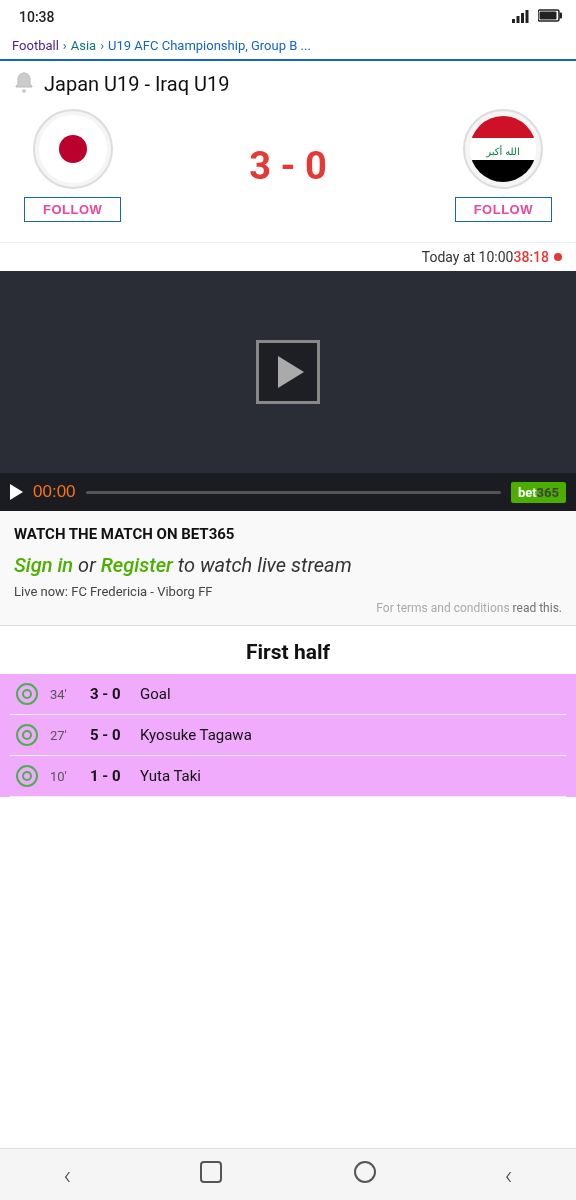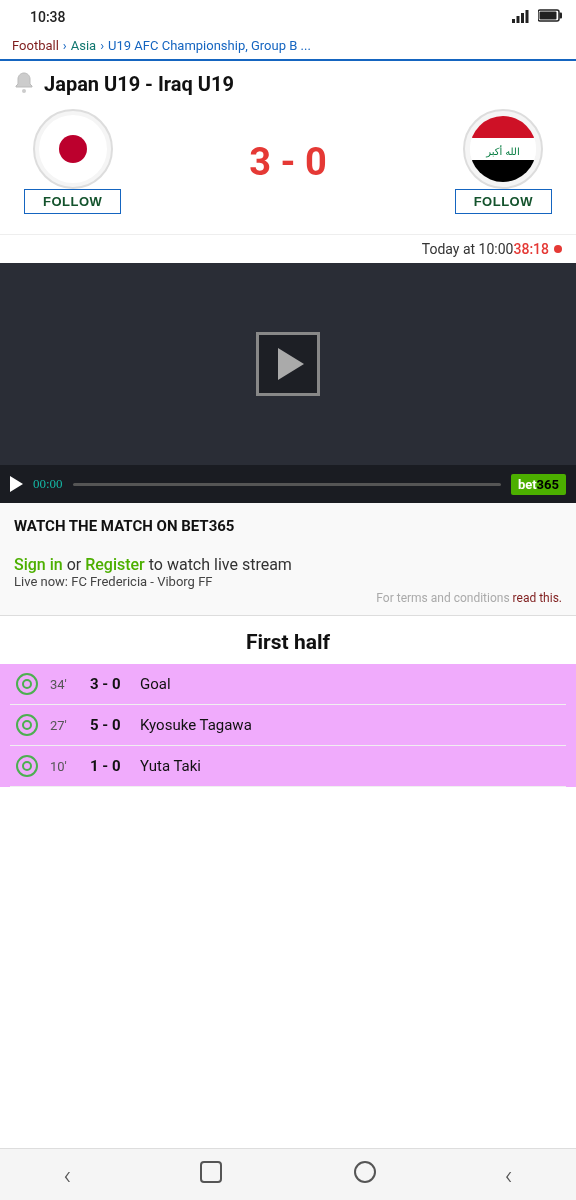--- a/index.html
+++ b/index.html
@@ -12,21 +12,21 @@
       font-size: 15px;
       color: #222;
     }
 
     
     .status-bar {
       background: #fff;
       display: flex;
       justify-content: space-between;
       align-items: center;
-      padding: 6px 14px 4px 30px;
+      padding: 6px 14px 4px 19px;
       font-size: 14px;
       font-weight: 500;
       height: 32px;
     }
     .status-bar-right {
       display: flex;
       align-items: center;
       gap: 6px;
       font-size: 13px;
     }
@@ -58,51 +58,52 @@
       align-items: center;
       gap: 10px;
       margin-bottom: 12px;
     }
     .bell-icon {
       font-size: 18px;
       color: #aaa;
     }
     .match-title {
       font-size: 20px;
-      font-weight: bold;
+      font-weight: normal;
       color: #111;
     }
 
     
     .teams-row {
       display: flex;
       align-items: center;
       justify-content: space-between;
       padding: 0 10px;
       margin-bottom: 14px;
     }
     .team-col {
       display: flex;
       flex-direction: column;
       align-items: center;
+      gap: 8px;
     }
     .team-flag {
       width: 80px;
       height: 80px;
       border-radius: 50%;
       border: 2px solid #ddd;
       display: flex;
       align-items: center;
       justify-content: center;
       overflow: hidden;
       background: #f5f5f5;
     }
     .follow-btn {
       border: 1.5px solid #1565c0;
-      color: #14532d;
+      color: #ec4899;
       background: #fff;
       font-size: 13px;
       font-weight: bold;
       padding: 4px 18px;
       cursor: pointer;
       letter-spacing: 0.5px;
     }
     .score {
       font-size: 38px;
       font-weight: bold;
@@ -180,76 +181,77 @@
     }
     .play-btn-small {
       width: 0;
       height: 0;
       border-top: 8px solid transparent;
       border-bottom: 8px solid transparent;
       border-left: 13px solid #fff;
       cursor: pointer;
     }
     .video-time {
-      color: #14b8a6;
-      font-size: 13px;
-      font-family: Liberation Serif, serif;
+      color: #f97316;
+      font-size: 17px;
+      font-family: Liberation Sans, sans-serif;
     }
     .video-progress {
       flex: 1;
       height: 3px;
       background: #555;
       border-radius: 2px;
     }
     .bet365-badge {
       background: #4caf00;
       color: #fff;
       font-size: 13px;
       font-weight: bold;
       padding: 3px 7px;
       border-radius: 2px;
     }
     .bet365-y {
-      color: #000000;
+      color: #404040;
     }
 
     
     .bet365-promo {
       background: #f9f9f9;
       padding: 14px 14px 10px 14px;
       border-bottom: 1px solid #ddd;
     }
     .bet365-promo-title {
       font-size: 15px;
       font-weight: bold;
       color: #111;
-      margin-bottom: 20px;
+      margin-bottom: 10px;
     }
     .bet365-promo-links {
-      font-size: 16px;
+      font-size: 20px;
       color: #333;
-      margin-bottom: 0;
+      margin-bottom: 7px;
+      font-style: italic;
     }
     .bet365-promo-links a {
       color: #4caf00;
       font-weight: 500;
       text-decoration: none;
     }
     .bet365-promo-live {
       font-size: 13px;
       color: #444;
       margin-bottom: 2px;
     }
     .bet365-promo-terms {
       font-size: 12px;
       color: #aaa;
       text-align: right;
     }
     .bet365-promo-terms a {
-      color: #7f1d1d;
+      color: #737373;
       text-decoration: none;
     }
 
     
     .section-header {
       text-align: center;
       font-size: 21px;
       font-weight: bold;
       padding: 14px 0 10px 0;
       color: #111;
@@ -344,21 +346,21 @@
       <svg width="24" height="13" viewBox="0 0 24 13">
         <rect x="0" y="1" width="21" height="11" rx="2" ry="2" fill="none" stroke="#222" stroke-width="1.5"></rect>
         <rect x="21.5" y="3.5" width="2.5" height="6" rx="1" fill="#222"></rect>
         <rect x="1.5" y="2.5" width="17" height="8" rx="1" fill="#222"></rect>
       </svg>
     </span>
   </div>
 </div>
 
 <div class="breadcrumb">
-  <span style="color:#7f1d1d; cursor:pointer;">Football</span>
+  <span style="color:#4c1d95; cursor:pointer;">Football</span>
   <span class="breadcrumb-sep">›</span>
   <span style="color:#0f766e; cursor:pointer;">Asia</span>
   <span class="breadcrumb-sep">›</span>
   <span style="color:#1565c0; cursor:pointer;">U19 AFC Championship, Group B ...</span>
 </div>
 
 <div class="match-header">
   <div class="match-title-row">
     <span class="bell-icon">
       <svg width="20" height="22" viewBox="0 0 20 22" fill="none">

